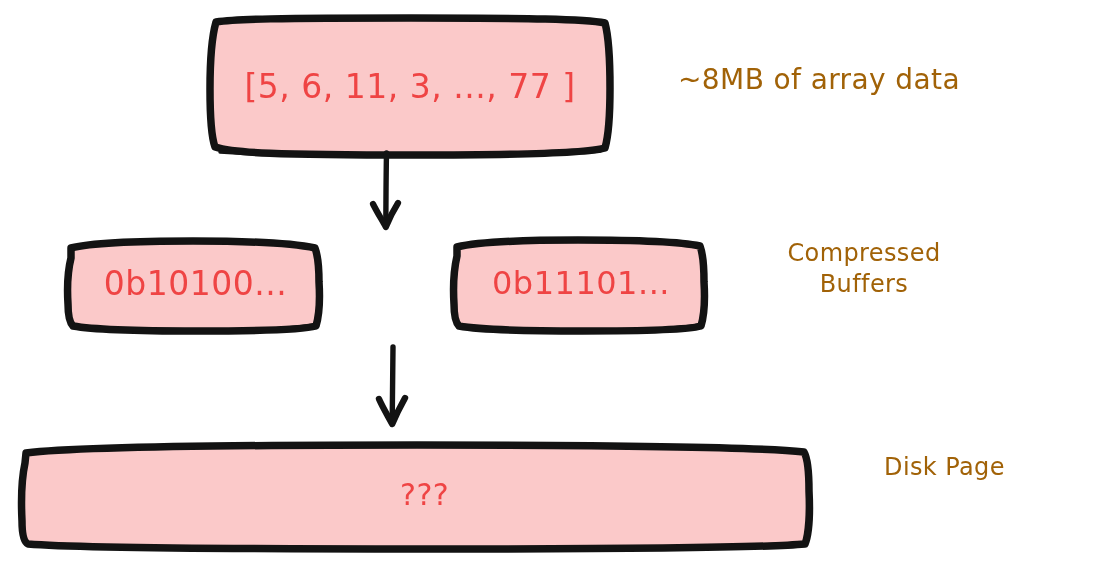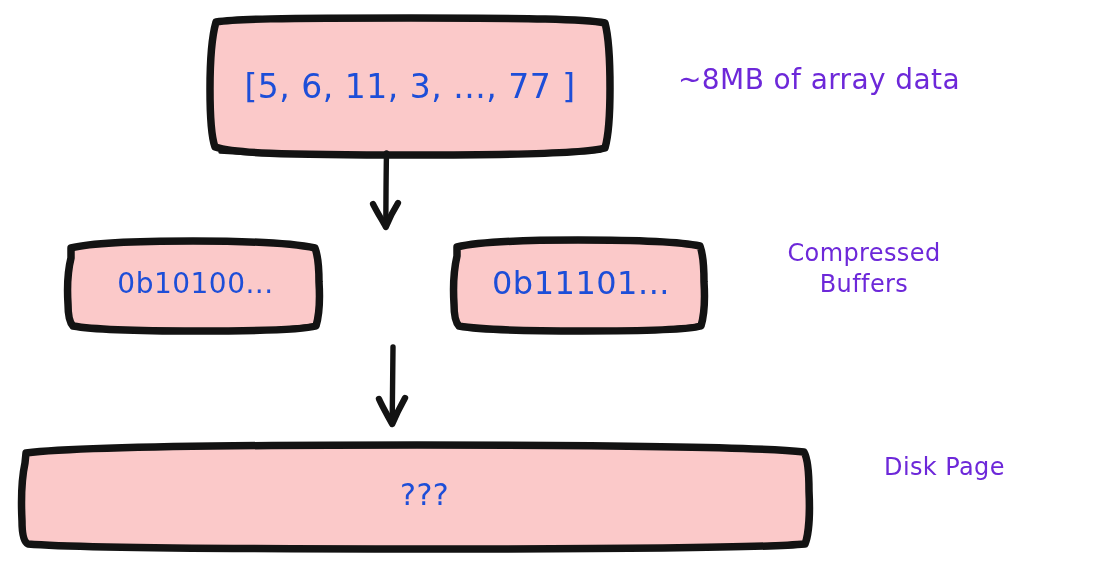--- a/index.html
+++ b/index.html
@@ -28,60 +28,60 @@
   .node .node-svg {
     position: absolute;
     left: -6px;
     top: -6px;
     overflow: visible;
     pointer-events: none;
   }
   .node .node-label {
     position: relative;
     z-index: 3;
-    color: #1d4ed8;
+    color: #ef4444;
     letter-spacing: 0.5px;
     white-space: nowrap;
     font-family: "DejaVu Sans", sans-serif;
     font-weight: 400;
   }
 
   
   #node-array {
     left: 195px;  top: 18px;
     width: 430px; height: 137px;
   }
   #node-array .node-label { font-size: 33px; }
 
   #node-buffer-left {
     left: 66px;  top: 238px;
     width: 259px; height: 90px;
   }
-  #node-buffer-left .node-label { font-size: 28px; }
+  #node-buffer-left .node-label { font-size: 33px; }
 
   #node-buffer-right {
     left: 452px; top: 238px;
     width: 258px; height: 90px;
   }
   #node-buffer-right .node-label { font-size: 32px; }
 
   #node-disk-page {
     left: 19px;  top: 443px;
     width: 801px; height: 103px;
     justify-content: flex-start;
   }
   #node-disk-page .node-label {
     font-size: 30px;
     margin-left: 381px;
   }
 
   
   .annotation {
     position: absolute;
-    color: #6d28d9;
+    color: #a16207;
     font-family: "DejaVu Sans", sans-serif;
     font-weight: 400;
     letter-spacing: 0.4px;
     white-space: pre-line;
     line-height: 1.28;
   }
   #annotation-array-data {
     left: 678px; top: 62px;
     font-size: 28px;
   }

